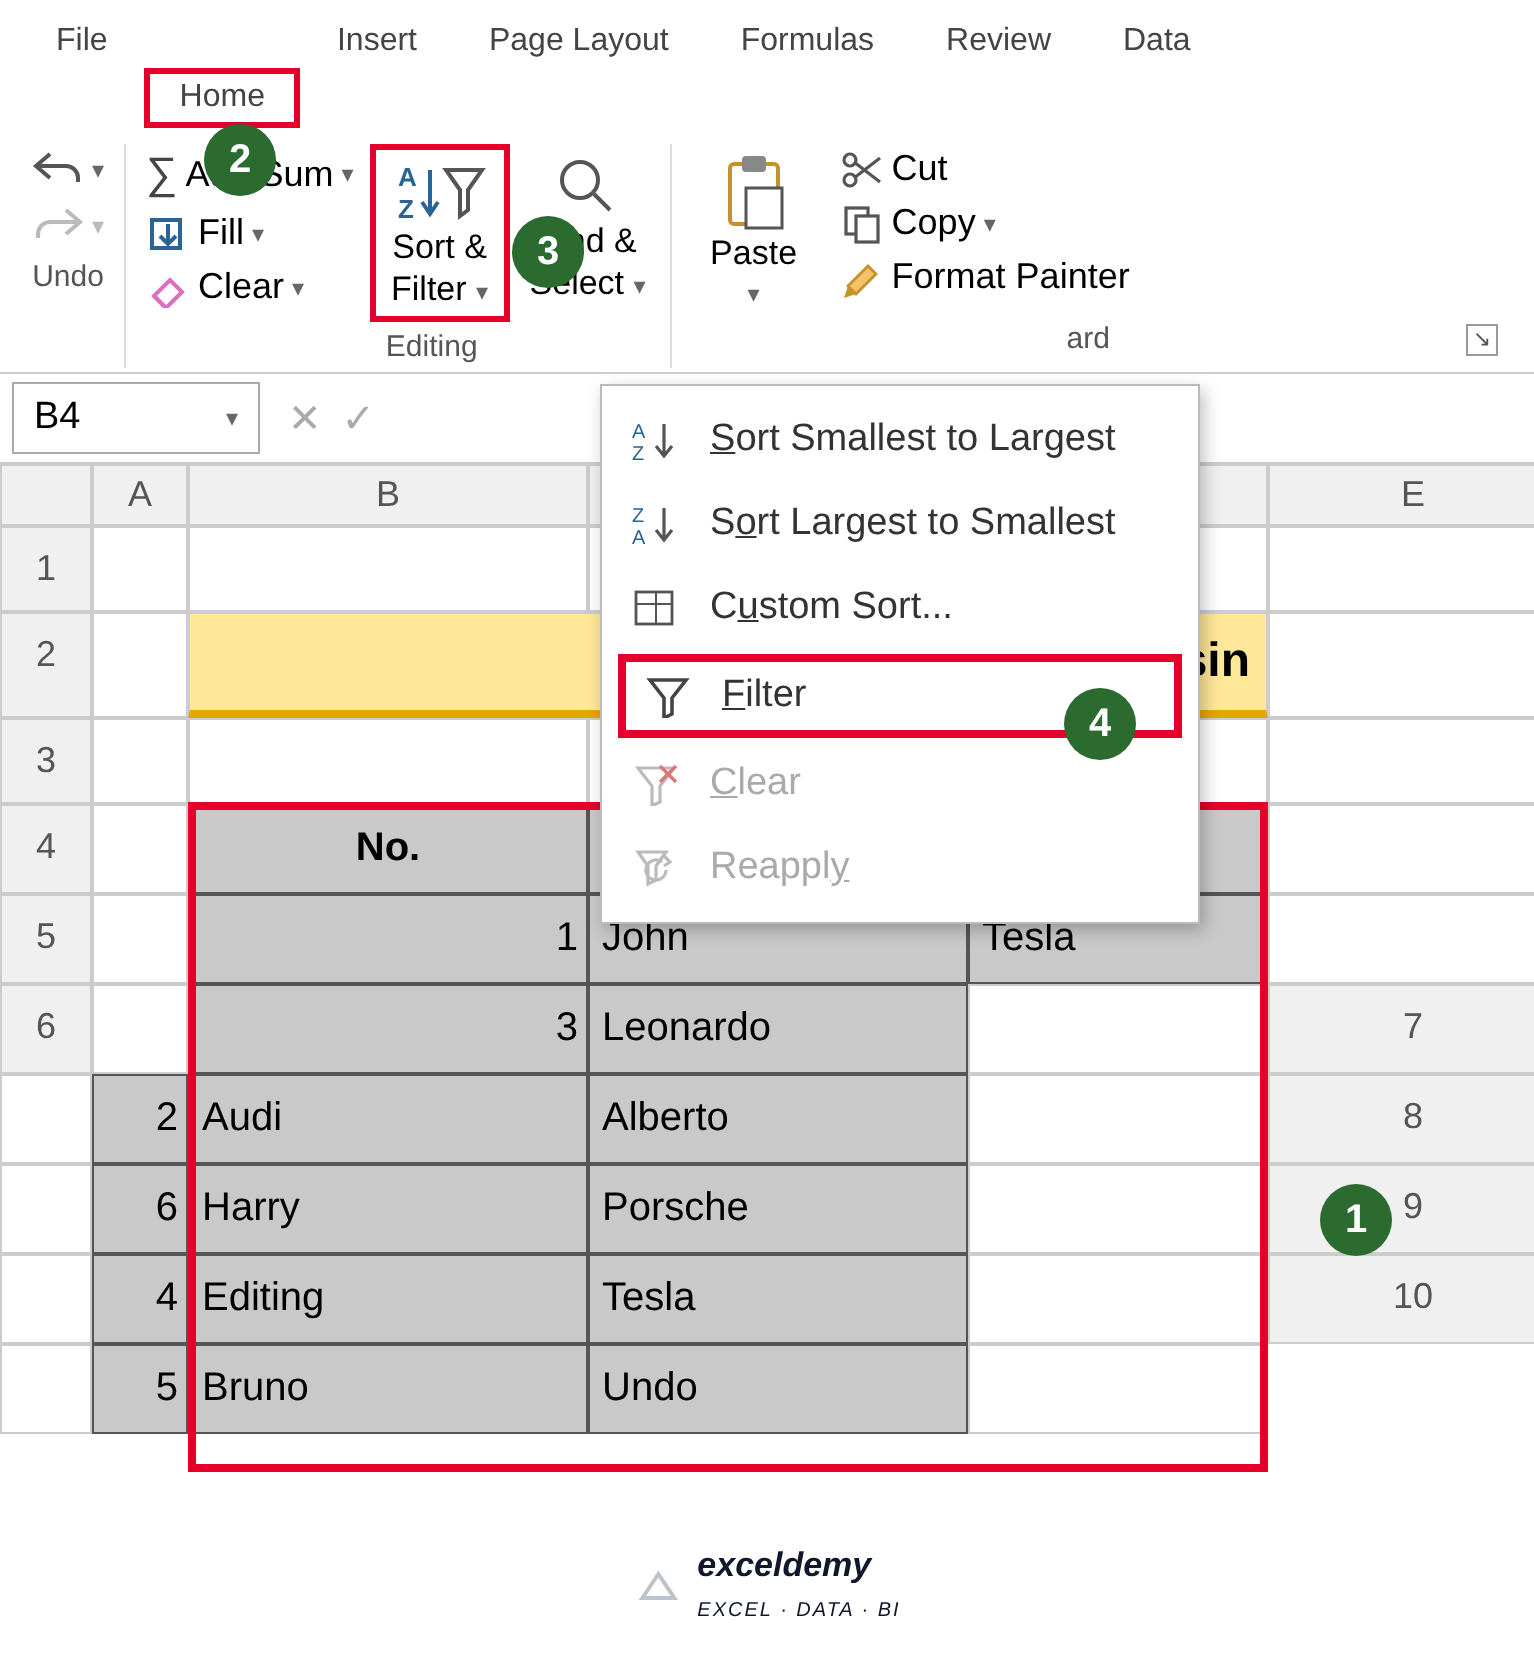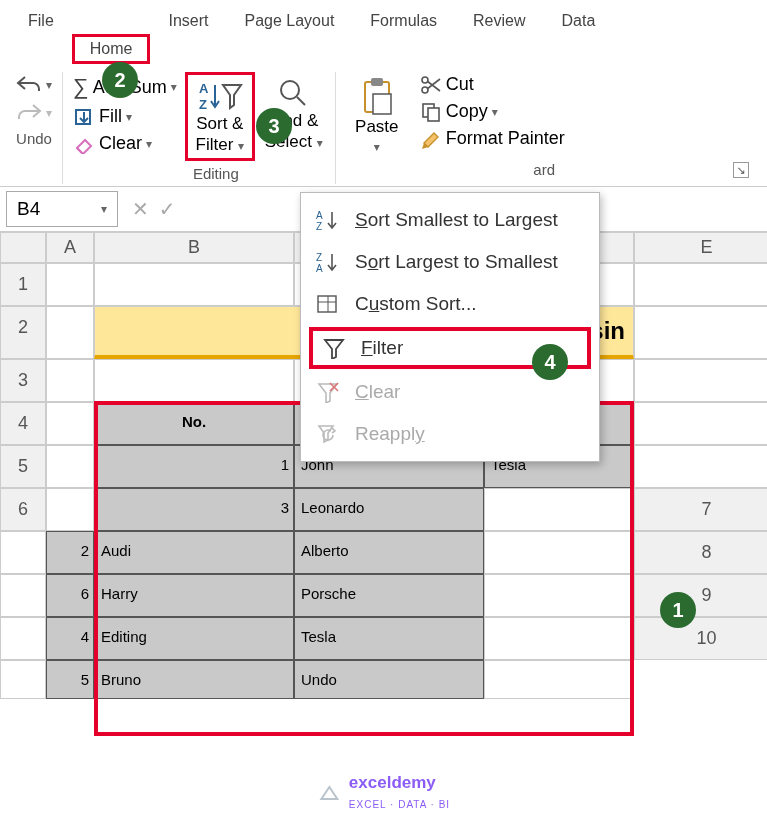--- a/index.html
+++ b/index.html
@@ -17,32 +17,32 @@
   .big-btn { display: flex; flex-direction: column; align-items: center; justify-content: center; width: 70px; padding: 4px 2px; font-size: 17px; line-height: 1.1; text-align: center; cursor: pointer; }
   .big-btn .lbl { margin-top: 2px; }
   .sortfilter-btn { border: 3px solid #e4002b; }
   .step { position: absolute; width: 36px; height: 36px; border-radius: 50%; background: #2b6b2f; color: #fff; display: flex; align-items: center; justify-content: center; font-size: 20px; font-weight: bold; z-index: 50; }
   .dropdown { position: absolute; left: 300px; top: 192px; width: 300px; background: #fff; border: 1px solid #bbb; box-shadow: 2px 3px 8px rgba(0,0,0,.25); z-index: 40; padding: 6px 0; }
   .dd-item { display: flex; align-items: center; gap: 14px; padding: 10px 14px; font-size: 19px; cursor: pointer; color: #333; }
   .dd-item.disabled { color: #aaa; cursor: default; }
   .dd-item.highlight { border: 4px solid #e4002b; margin: 2px 8px; padding: 6px 8px; }
   .dd-icon { width: 26px; display: flex; justify-content: center; }
   .namebox-row { display: flex; align-items: center; padding: 4px 6px; border-bottom: 1px solid #ccc; gap: 0; }
-  .namebox { width: 112px; border: 1px solid #aaa; padding: 6px 10px; font-size: 19px; display: flex; align-items: center; justify-content: space-between; gap: 20px; }
+  .namebox { width: 124px; border: 1px solid #aaa; padding: 6px 10px; font-size: 19px; display: flex; align-items: center; justify-content: space-between; gap: 20px; }
   .fx-tools { display: flex; align-items: center; gap: 10px; padding: 0 14px; color: #aaa; font-size: 20px; }
   .grid { display: grid; grid-template-columns: 46px 48px 200px 190px 150px 145px; position: relative; }
   .colhdr { background: #f0f0f0; border: 1px solid #ccc; text-align: center; font-size: 18px; color: #555; padding: 4px 0; }
   .rowhdr { background: #f0f0f0; border: 1px solid #ccc; text-align: center; font-size: 18px; color: #555; padding: 10px 0; }
-  .cell { border: 1px solid #ccc; font-size: 15px; padding: 10px 6px; }
+  .cell { border: 1px solid #ccc; font-size: 20px; padding: 10px 6px; }
   .title-cell { background: #ffe79a; border-bottom: 4px solid #e6a500; font-weight: bold; text-align: center; font-size: 24px; }
   .hdr-cell { background: #efe1a9; font-weight: bold; text-align: center; border: 1px solid #555; }
   .data-cell { background: #c9c9c9; border: 1px solid #555; }
   .num { text-align: right; padding-right: 4px; }
   .sel-border { position: absolute; border: 4px solid #e4002b; pointer-events: none; z-index: 30; }
-  .watermark { position: absolute; bottom: 18px; left: 50%; transform: translateX(-50%); color: #8b5cf6; font-size: 17px; display: flex; align-items: center; gap: 8px; }
+  .watermark { position: absolute; bottom: 18px; left: 50%; transform: translateX(-50%); color: #0f172a; font-size: 17px; display: flex; align-items: center; gap: 8px; font-style: italic; }
   .chev { font-size: 12px; color: #666; }
   u.acc { text-decoration: underline; }
   svg { display: block; }
 </style>
 </head>
 <body>
 
 <div class="tabs">
   <div class="tab">File</div>
   <div class="tab active">Home</div>

